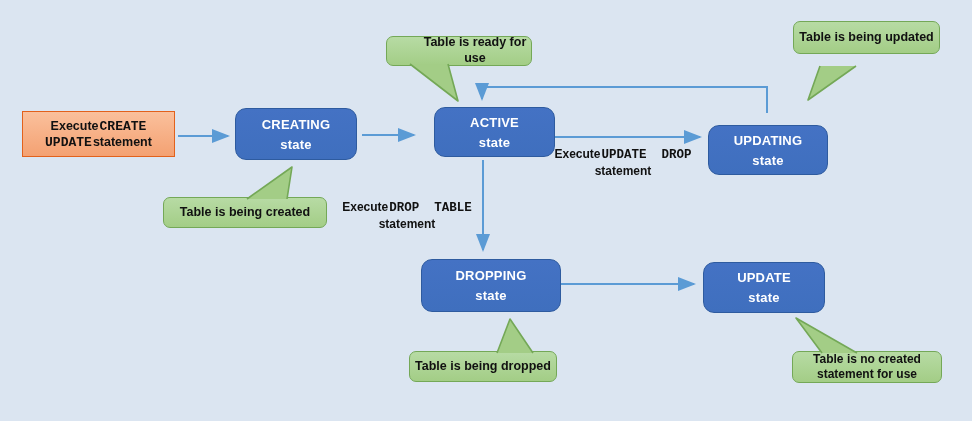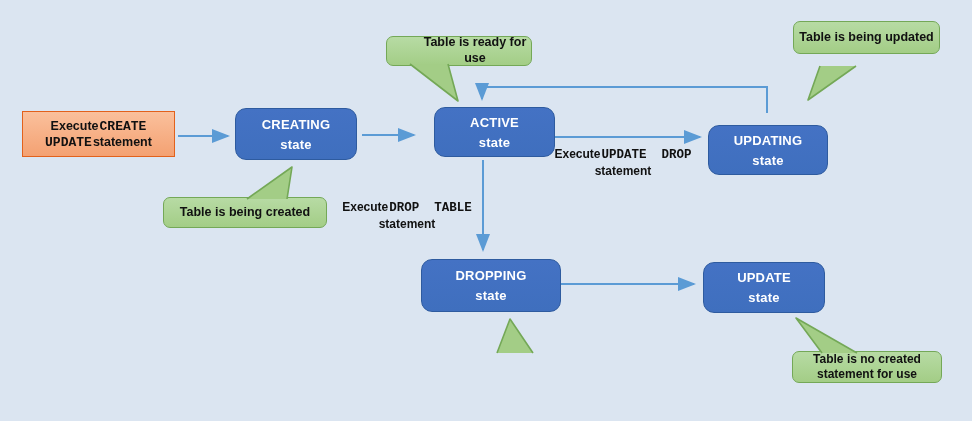--- a/index.html
+++ b/index.html
@@ -115,20 +115,23 @@
 
   <div class="node callout" id="co-ready">
     <div>Table is ready for use</div>
   </div>
   <div class="node callout" id="co-created">
     <div>Table is being created</div>
   </div>
   <div class="node callout" id="co-updated">
     <div>Table is being updated</div>
   </div>
+  <div class="node callout" id="co-dropped">
+    <div>Table is being dropped</div>
+  </div>
   <div class="node callout" id="co-nolonger">
     <div>Table is no created</div>
     <div>statement for use</div>
   </div>
 
   <div class="node edge-label" id="lbl-update">
     <div class="mixline">
       <span>Execute</span>
         <span class="mono">UPDATE  DROP</span>
     </div>

